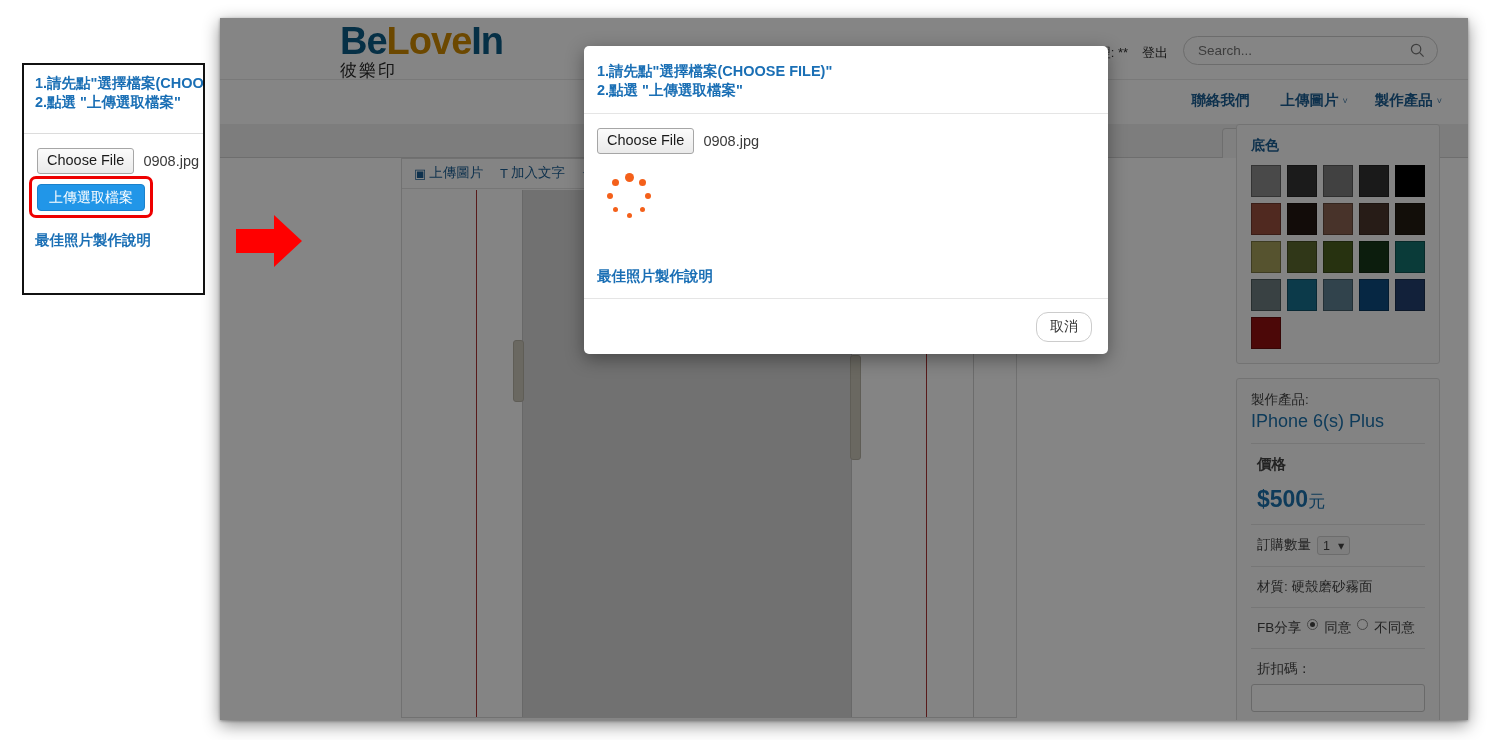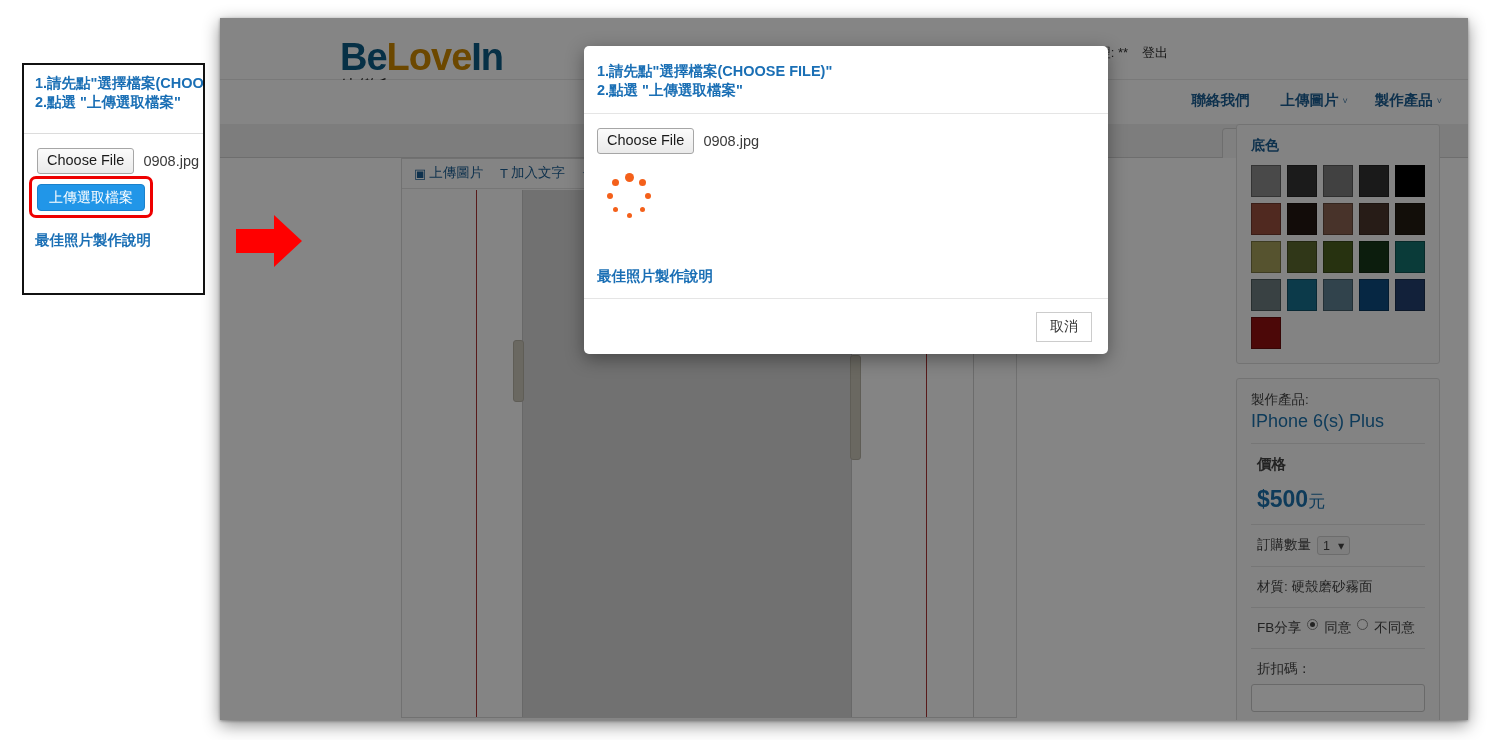--- a/index.html
+++ b/index.html
@@ -87,21 +87,21 @@
     background: rgba(0,0,0,0.48);
     z-index: 30;
   }
   #app { position: absolute; inset: 0; background: #ffffff; }
 
   
   #topbar {
     position: relative; height: 62px; background: #ffffff;
     border-bottom: 1px solid #e9e9e9;
   }
-  #logo { position: absolute; left: 120px; top: 20px; text-align: left; }
+  #logo { position: absolute; left: 120px; top: 4px; text-align: left; }
   #logo .wordmark { font-size: 38px; font-weight: bold; letter-spacing: -1px; line-height: 38px; }
   #logo .wordmark .a { color: #0d5c86; }
   #logo .wordmark .b { color: #d08a00; }
   #logo .sub { font-size: 17px; color: #2a2a2a; letter-spacing: 2px; line-height: 20px; margin-top: 1px; }
 
   #acct {
     position: absolute; right: 340px; top: 26px;
     font-size: 13px; color: #333; white-space: nowrap;
   }
   #logout-link {
@@ -259,40 +259,49 @@
     position: absolute; left: 13px; bottom: 12px;
     color: #1a6fb5; font-weight: bold; font-size: 14.5px; text-decoration: none;
   }
   #modal-footer {
     height: 56px; border-top: 1px solid #e5e5e5;
     display: flex; align-items: center; justify-content: flex-end;
     padding-right: 16px;
   }
   #cancel-button {
     min-width: 52px; height: 30px; padding: 0 13px;
-    background: #ffffff; border: 1px solid #cccccc; border-radius: 0;
+    background: #ffffff; border: 1px solid #cccccc; border-radius: 12px;
     font-size: 14px; color: #333;
     font-family: "Liberation Sans", sans-serif; cursor: pointer;
   }
 </style>
 </head>
 <body>
 
 <div id="root">
 
   <div id="browser-window">
     <div id="app">
 
       <div id="topbar">
         <div id="logo">
           <div class="wordmark"><span class="a">Be</span><span class="b">Love</span><span class="a">In</span></div>
           <div class="sub">彼樂印</div>
         </div>
         <div id="acct">理: **</div>
         <a id="logout-link" href="#">登出</a>
+        <div id="searchbox">
+          <input id="search-input" type="text" placeholder="Search..." style="">
+          <span id="search-icon">
+            <svg width="15" height="15" viewBox="0 0 16 16">
+                <circle cx="6.5" cy="6.5" r="5" fill="none" stroke="#777" stroke-width="1.3"></circle>
+                <line x1="10.3" y1="10.3" x2="14.5" y2="14.5" stroke="#777" stroke-width="1.3"></line>
+              </svg>
+          </span>
+        </div>
       </div>
 
       <div id="mainnav">
         <div id="navlinks">
           <a class="navlink" href="#">
               <span>聯絡我們</span>
               <span class="caret"></span>
             </a>
           <a class="navlink" href="#">
               <span>上傳圖片</span>

